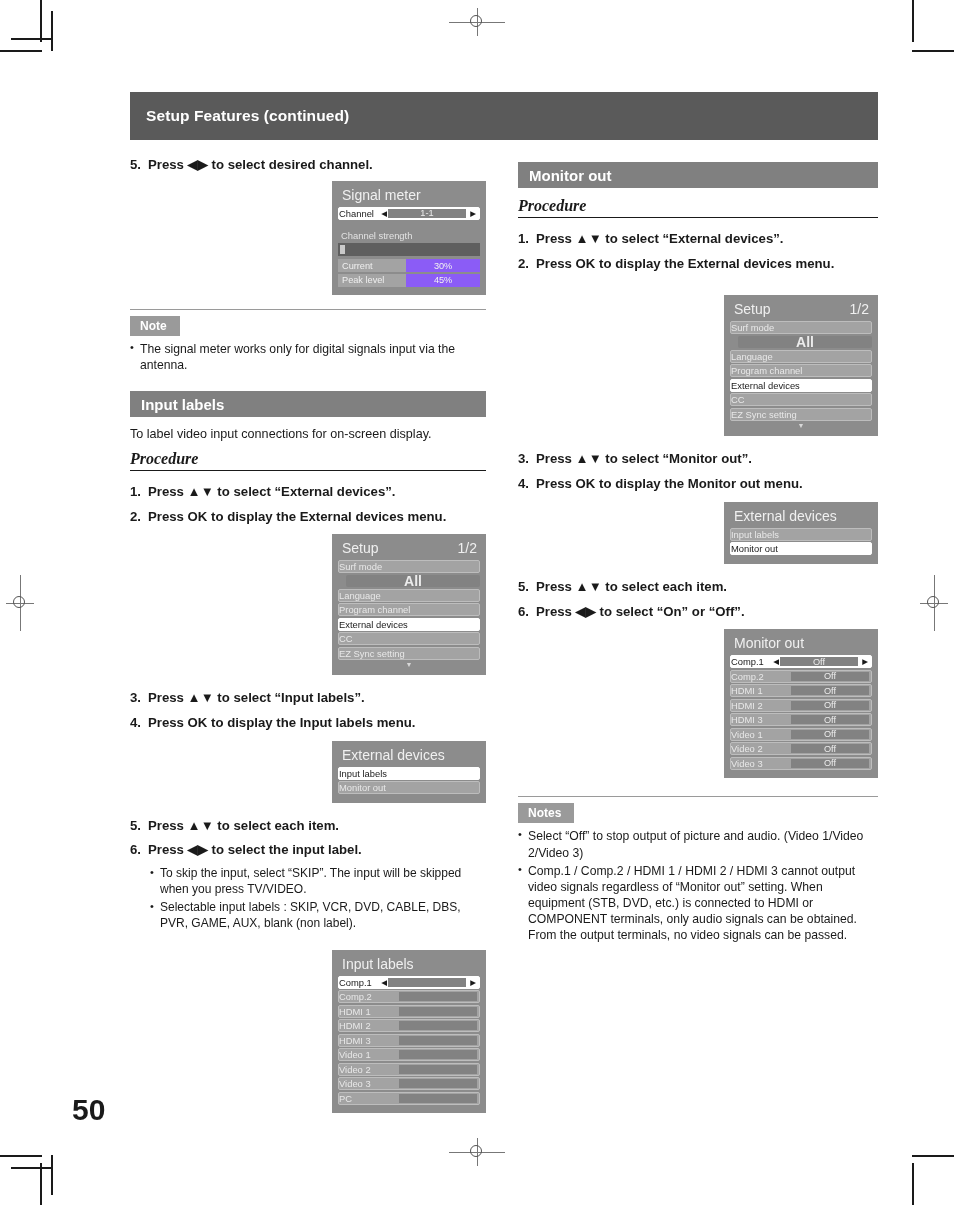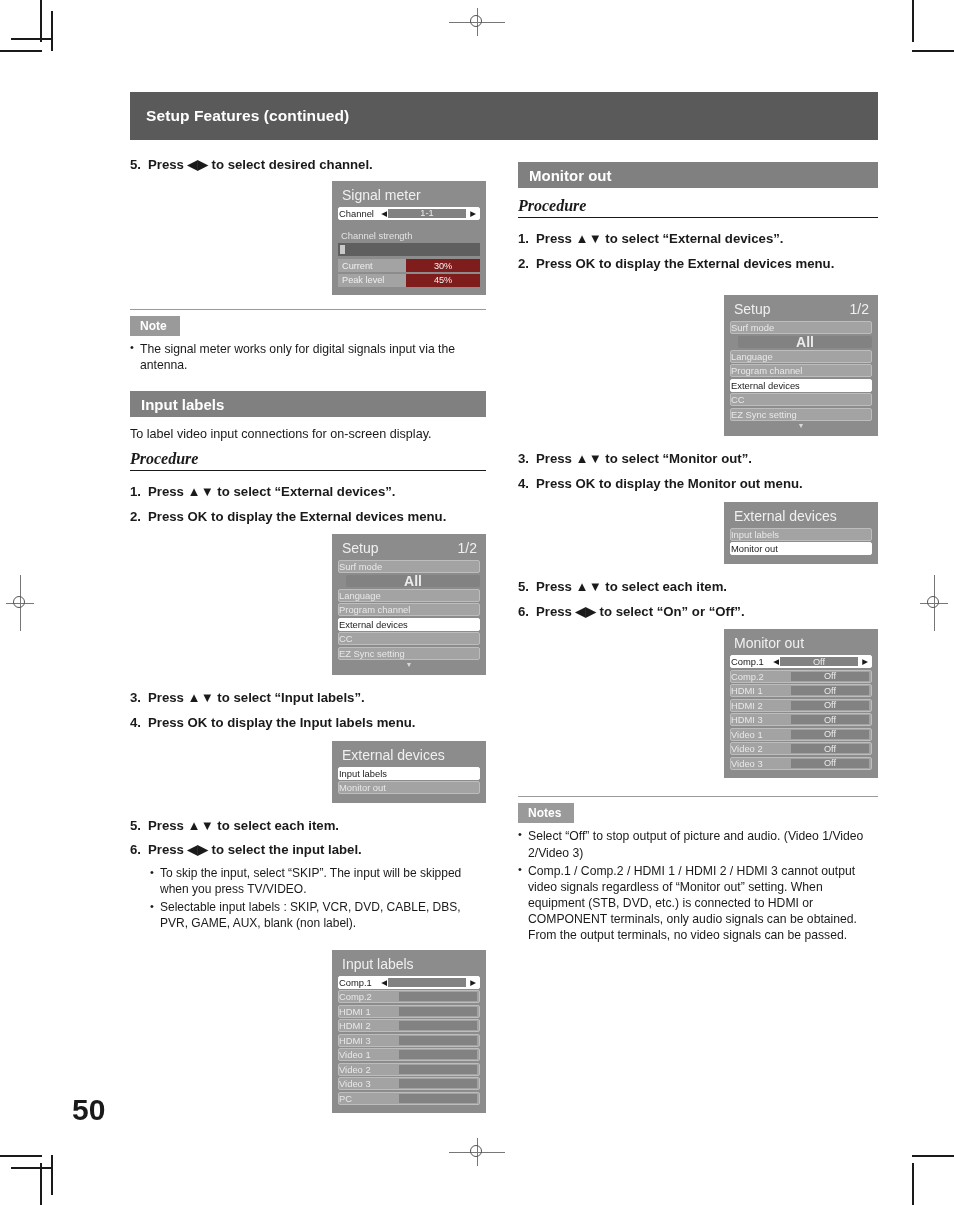--- a/index.html
+++ b/index.html
@@ -242,21 +242,21 @@
     width: 48%;
     background: #a3a3a3;
     height: 100%;
     display: flex; align-items: center;
     padding-left: 4px;
     box-sizing: border-box;
     color: #efefef;
   }
   .osd-kv .v {
     flex: 1;
-    background: #7f1d1d;
+    background: #8b5cf6;
     height: 100%;
     display: flex; align-items: center; justify-content: center;
     color: #f2f2f2;
   }
   .osd-more {
     text-align: center;
     font-size: 7px;
     color: #d8d8d8;
     line-height: 6px;
     padding-top: 1px;

